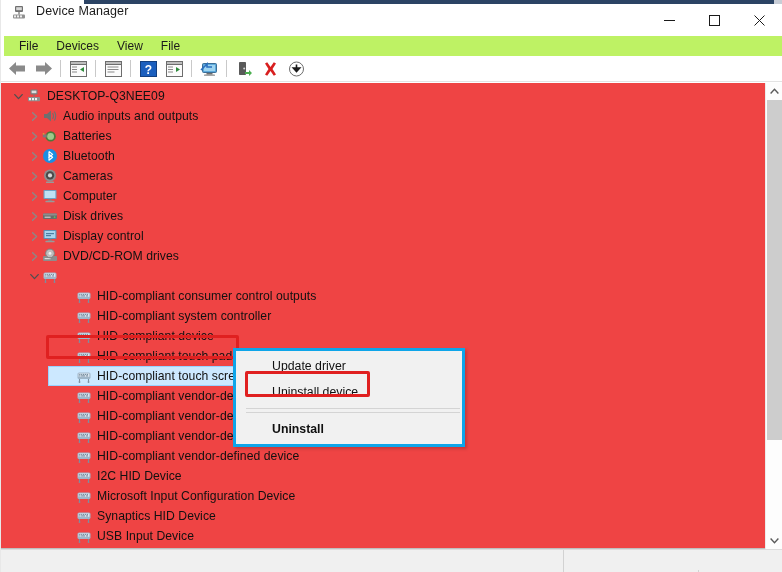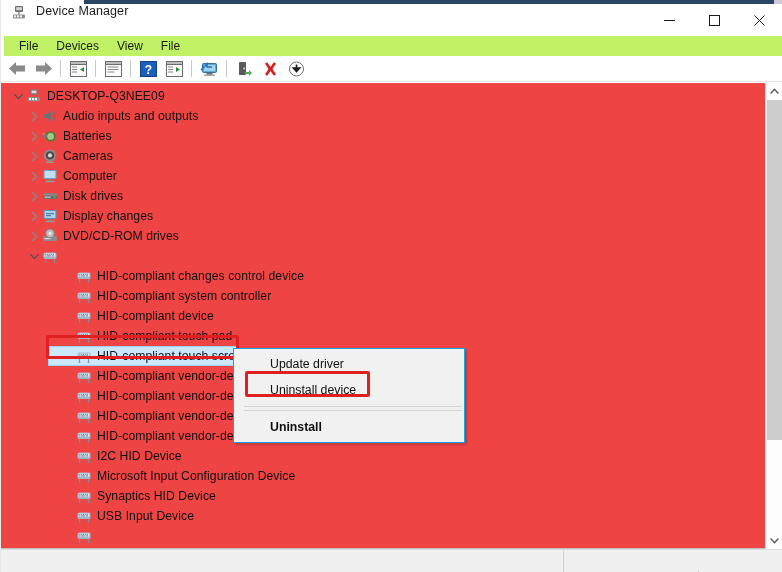--- a/index.html
+++ b/index.html
@@ -167,21 +167,21 @@
   }
   #redbox-tree { left: 46px; top: 335px; width: 193px; height: 24px; }
   #redbox-menu { left: 245px; top: 371px; width: 125px; height: 26px; z-index: 60; }
 
   
   .ctxmenu {
     position: absolute;
     left: 233px; top: 348px;
     width: 232px;
     background: #f1f1f1;
-    border: 1px solid #0ea5e9;
+    border: 3px solid #0ea5e9;
     box-shadow: 2px 2px 3px rgba(0,0,0,.18);
     z-index: 40;
     padding: 2px 0;
   }
   .ctxitem {
     height: 26px;
     display: flex;
     align-items: center;
     padding-left: 36px;
     font-size: 12.3px;
@@ -437,20 +437,32 @@
             </svg></div>
           <span class="trow-label">Batteries</span>
         </div>
         <div class="trow lvl1">
           <div class="chev">
             <svg width="7" height="9" viewBox="0 0 7 9">
               <path d="M1.6 0.8 L5.6 4.5 L1.6 8.2" stroke="#8a8a8a" stroke-width="1.3" fill="none" stroke-linecap="round" stroke-linejoin="round"></path>
             </svg>
           </div>
           <div class="dev-icon"><svg width="16" height="16" viewBox="0 0 16 16">
+              <circle cx="8" cy="8" r="7" fill="#1a8fe3"></circle>
+              <path d="M7 3.4 L10.6 6.4 L6.4 10 M6.4 5.6 L10.6 9.2 L7 12.2 L7 3.4" stroke="#ffffff" stroke-width="1.2" fill="none" stroke-linejoin="round"></path>
+            </svg></div>
+          <span class="trow-label">Bluetooth</span>
+        </div>
+        <div class="trow lvl1">
+          <div class="chev">
+            <svg width="7" height="9" viewBox="0 0 7 9">
+              <path d="M1.6 0.8 L5.6 4.5 L1.6 8.2" stroke="#8a8a8a" stroke-width="1.3" fill="none" stroke-linecap="round" stroke-linejoin="round"></path>
+            </svg>
+          </div>
+          <div class="dev-icon"><svg width="16" height="16" viewBox="0 0 16 16">
               <circle cx="8" cy="7.4" r="6" fill="#8e8e8e"></circle>
               <circle cx="8" cy="7.4" r="4.2" fill="#4a4a4a"></circle>
               <circle cx="8" cy="7.4" r="2.1" fill="#d8d8d8"></circle>
               <rect x="4" y="13.4" width="8" height="1.6" rx="0.6" fill="#9a9a9a"></rect>
             </svg></div>
           <span class="trow-label">Cameras</span>
         </div>
         <div class="trow lvl1">
           <div class="chev">
             <svg width="7" height="9" viewBox="0 0 7 9">
@@ -486,21 +498,21 @@
             </svg>
           </div>
           <div class="dev-icon"><svg width="16" height="16" viewBox="0 0 16 16">
               <rect x="1.5" y="2" width="13" height="9" rx="0.8" fill="#5b8fb5"></rect>
               <rect x="2.6" y="3" width="10.8" height="7" fill="#a8d4ef"></rect>
               <rect x="4" y="5" width="8" height="1.2" fill="#4d7fa4"></rect>
               <rect x="4" y="7" width="5" height="1.2" fill="#4d7fa4"></rect>
               <rect x="6" y="11.4" width="4" height="1.4" fill="#828282"></rect>
               <rect x="3.4" y="12.8" width="9.2" height="1.5" rx="0.6" fill="#9a9a9a"></rect>
             </svg></div>
-          <span class="trow-label">Display changes</span>
+          <span class="trow-label">Display control</span>
         </div>
         <div class="trow lvl1">
           <div class="chev">
             <svg width="7" height="9" viewBox="0 0 7 9">
               <path d="M1.6 0.8 L5.6 4.5 L1.6 8.2" stroke="#8a8a8a" stroke-width="1.3" fill="none" stroke-linecap="round" stroke-linejoin="round"></path>
             </svg>
           </div>
           <div class="dev-icon"><svg width="16" height="16" viewBox="0 0 16 16">
               <rect x="1" y="8" width="14" height="5" rx="1" fill="#8d8d8d"></rect>
               <rect x="2.6" y="10" width="6" height="1.2" fill="#dadada"></rect>
@@ -541,21 +553,21 @@
               <rect x="7" y="5.9" width="1.2" height="1" fill="#6f8598"></rect>
               <rect x="8.9" y="5.9" width="1.2" height="1" fill="#6f8598"></rect>
               <rect x="10.8" y="5.9" width="1.2" height="1" fill="#6f8598"></rect>
               <rect x="3.2" y="7.4" width="1.2" height="1" fill="#6f8598"></rect>
               <rect x="5.1" y="7.4" width="4" height="1" fill="#6f8598"></rect>
               <rect x="10" y="7.4" width="2" height="1" fill="#6f8598"></rect>
               <path d="M3.5 11 L3.5 13.6 M12.5 11 L12.5 13.6" stroke="#7b8fa0" stroke-width="1.1"></path>
               <circle cx="3.5" cy="14" r="0.9" fill="#7b8fa0"></circle>
               <circle cx="12.5" cy="14" r="0.9" fill="#7b8fa0"></circle>
             </svg></div>
-          <span class="trow-label">HID-compliant changes control device</span>
+          <span class="trow-label">HID-compliant consumer control outputs</span>
         </div>
         <div class="trow lvl2">
           <div class="chev"></div>
           <div class="dev-icon"><svg width="16" height="16" viewBox="0 0 16 16">
               <rect x="1.5" y="4.5" width="13" height="6.5" rx="1.6" fill="#9fb6c9"></rect>
               <rect x="2.6" y="5.4" width="10.8" height="3.4" fill="#dce7f0"></rect>
               <rect x="3.2" y="5.9" width="1.2" height="1" fill="#6f8598"></rect>
               <rect x="5.1" y="5.9" width="1.2" height="1" fill="#6f8598"></rect>
               <rect x="7" y="5.9" width="1.2" height="1" fill="#6f8598"></rect>
               <rect x="8.9" y="5.9" width="1.2" height="1" fill="#6f8598"></rect>

